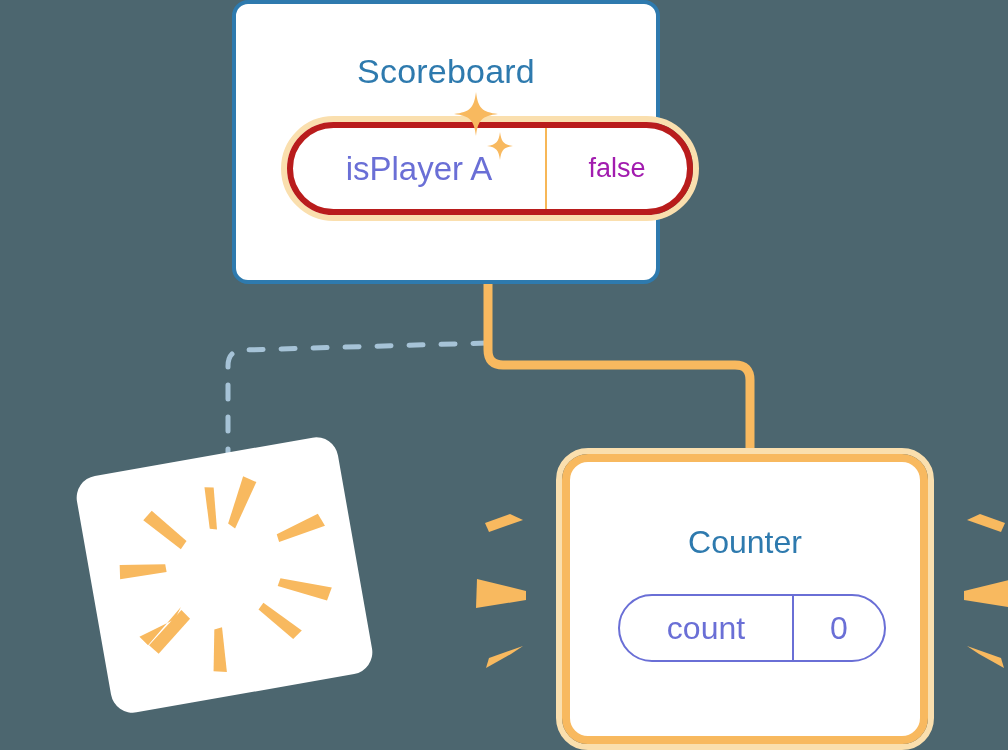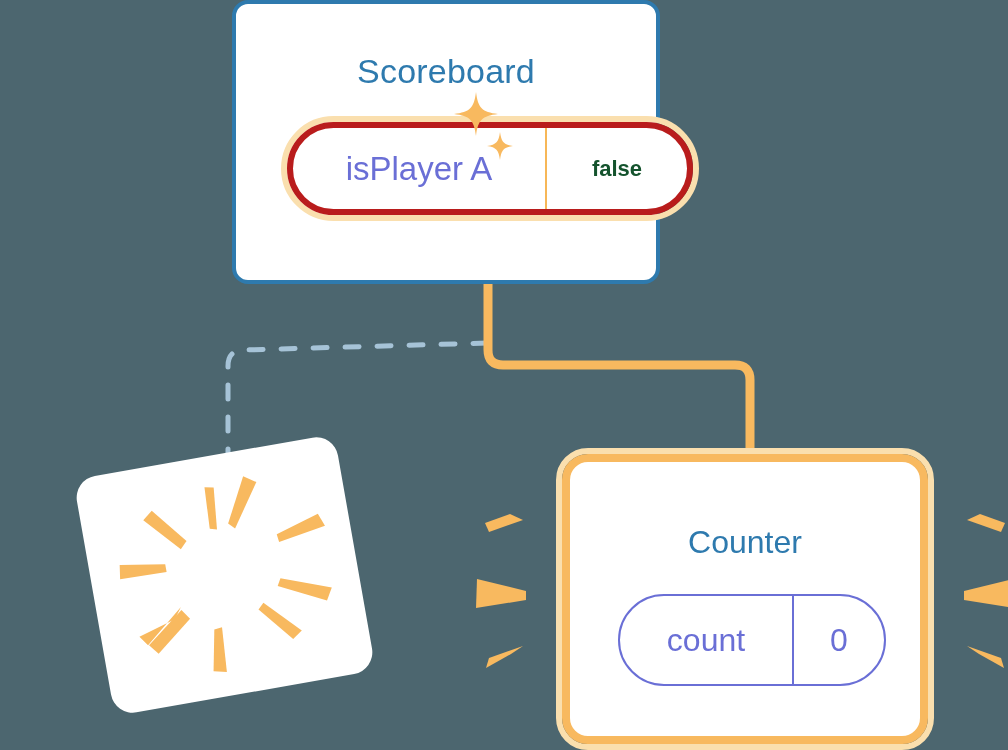--- a/index.html
+++ b/index.html
@@ -79,23 +79,23 @@
     justify-content: center;
     font-size: 33px;
     color: #6a6fd6;
     border-right: 2px solid #f7b757;
   }
   .pill-orange .cell-val {
     flex: 1;
     display: flex;
     align-items: center;
     justify-content: center;
-    font-size: 22px;
-    font-weight: bold;
-    color: #14532d;
+    font-size: 27px;
+    font-weight: normal;
+    color: #a21caf;
   }
 
   
   .sparkles {
     position: absolute;
     left: 450px;
     top: 88px;
     width: 70px;
     height: 80px;
     z-index: 6;
@@ -128,21 +128,21 @@
     font-weight: 400;
     margin-top: 62px;
   }
 
   
   .pill-purple {
     position: absolute;
     left: 48px;
     top: 132px;
     width: 268px;
-    height: 92px;
+    height: 68px;
     box-sizing: border-box;
     border: 2px solid #6a6fd6;
     border-radius: 46px;
     background: #ffffff;
     display: flex;
     align-items: stretch;
   }
   .pill-purple .cell-key {
     flex: 0 0 172px;
     display: flex;

